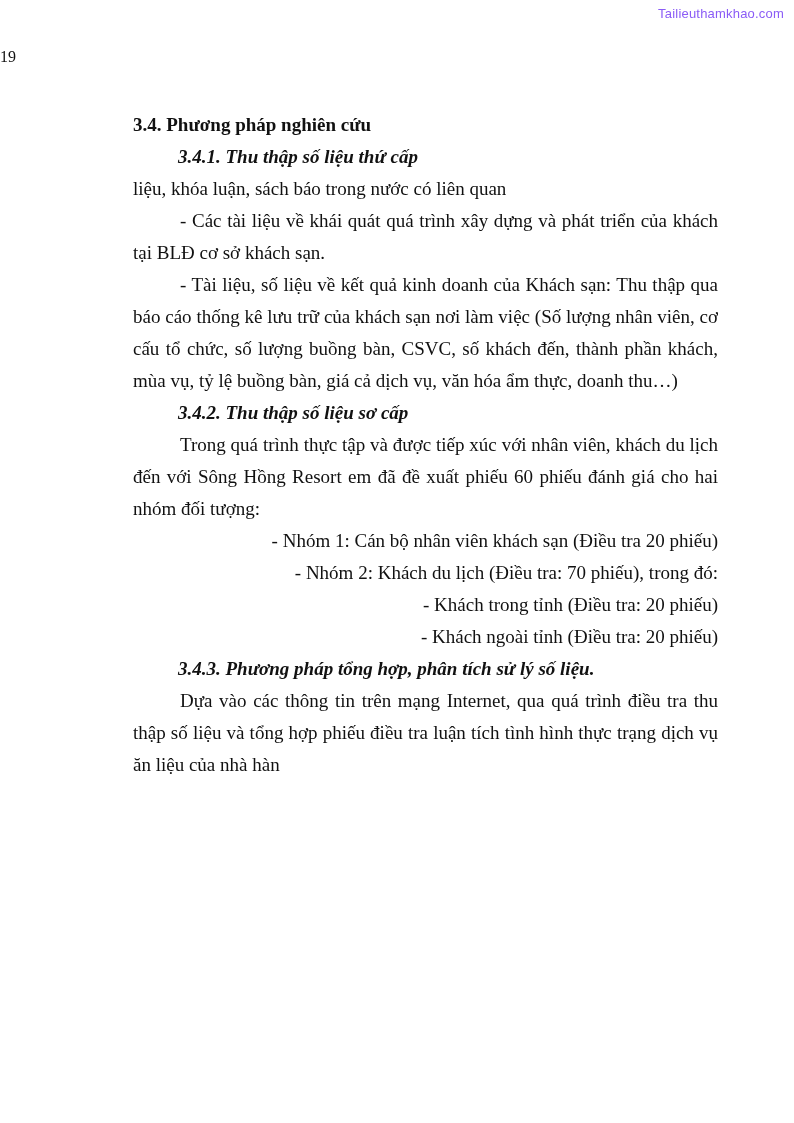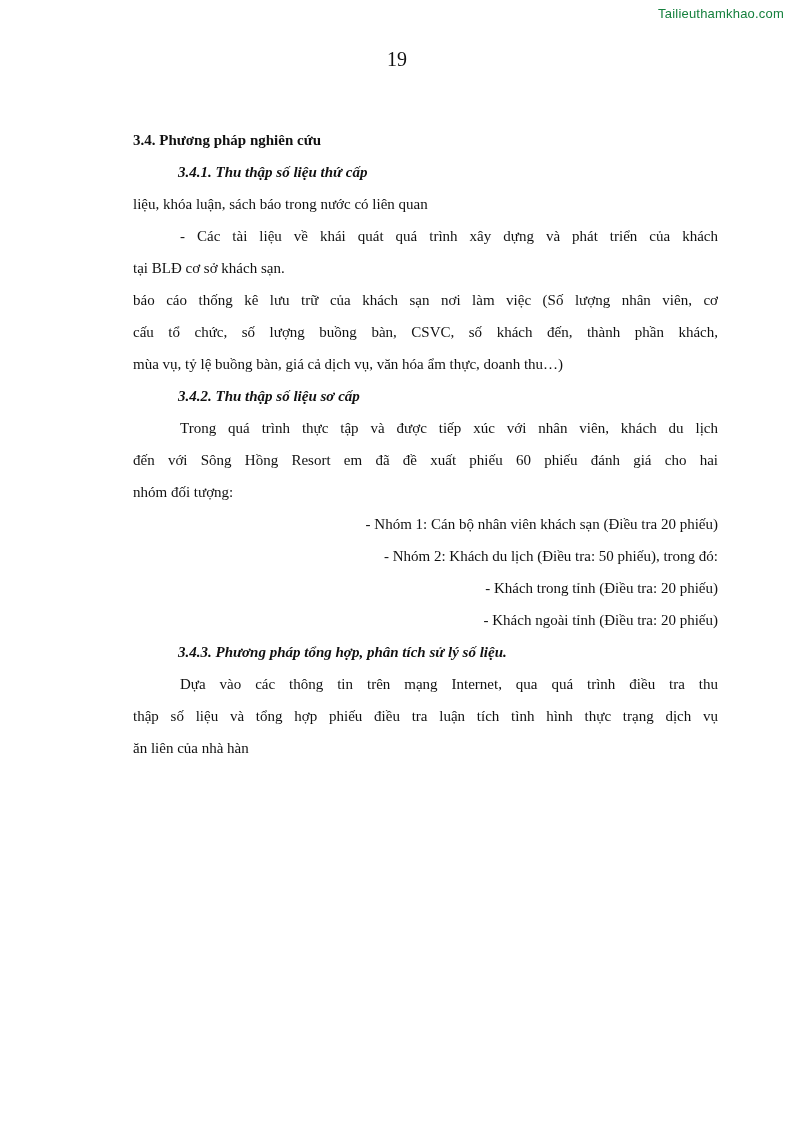--- a/index.html
+++ b/index.html
@@ -1,50 +1,51 @@
 <!DOCTYPE html>
 <html><head>
 <meta charset="utf-8">
 <style>
   html, body { margin: 0; padding: 0; background: #ffffff; }
   body { width: 794px; height: 1123px; position: relative; overflow: hidden;
          font-family: "Liberation Serif", "DejaVu Serif", serif; color: #111; }
   .watermark { position: absolute; top: 6px; right: 10px; font-family: "Liberation Sans", sans-serif;
-               font-size: 13px; color: #15803d; letter-spacing: 0.2px; }
-  .page-num { position: absolute; top: 48px; left: 0; width: 100%; text-align: center; font-size: 20px; }
-  .content { position: absolute; left: 133px; top: 124px; width: 585px; font-size: 15px; }
+               font-size: 13px; color: #8b5cf6; letter-spacing: 0.2px; }
+  .page-num { position: absolute; top: 48px; left: 0; width: 100%; font-size: 16px; }
+  .content { position: absolute; left: 133px; top: 109px; width: 585px; font-size: 19px; }
   .line { height: 32px; line-height: 32px; white-space: nowrap; }
   .justify { text-align: justify; text-align-last: justify; white-space: normal; overflow: hidden; }
   .indent { padding-left: 47px; text-align: right; }
   .h-bold { font-weight: bold; }
   .h-italic { font-weight: bold; font-style: italic; margin-left: 45px; }
 </style>
 </head>
 <body>
 
 <div class="watermark">Tailieuthamkhao.com</div>
 <div class="page-num">19</div>
 
 <div class="content">
   <div class="line h-bold">3.4. Phương pháp nghiên cứu</div>
 
   <div class="line h-italic">3.4.1. Thu thập số liệu thứ cấp</div>
   <div class="line">liệu, khóa luận, sách báo trong nước có liên quan</div>
   <div class="line justify indent">- Các tài liệu về khái quát quá trình xây dựng và phát triển của khách</div>
   <div class="line">tại BLĐ cơ sở khách sạn.</div>
+  <div class="line justify indent">- Tài liệu, số liệu về kết quả kinh doanh của Khách sạn: Thu thập qua</div>
   <div class="line justify">báo cáo thống kê lưu trữ của khách sạn nơi làm việc (Số lượng nhân viên, cơ</div>
   <div class="line justify">cấu tổ chức, số lượng buồng bàn, CSVC, số khách đến, thành phần khách,</div>
   <div class="line">mùa vụ, tỷ lệ buồng bàn, giá cả dịch vụ, văn hóa ẩm thực, doanh thu…)</div>
 
   <div class="line h-italic">3.4.2. Thu thập số liệu sơ cấp</div>
   <div class="line justify indent">Trong quá trình thực tập và được tiếp xúc với nhân viên, khách du lịch</div>
   <div class="line justify">đến với Sông Hồng Resort em đã đề xuất phiếu 60 phiếu đánh giá cho hai</div>
   <div class="line">nhóm đối tượng:</div>
   <div class="line indent">- Nhóm 1: Cán bộ nhân viên khách sạn (Điều tra 20 phiếu)</div>
-  <div class="line indent">- Nhóm 2: Khách du lịch (Điều tra: 50 phiếu), trong đó:</div>
+  <div class="line indent">- Nhóm 2: Khách du lịch (Điều tra: 70 phiếu), trong đó:</div>
   <div class="line indent">- Khách trong tỉnh  (Điều tra: 20 phiếu)</div>
   <div class="line indent">- Khách ngoài tỉnh (Điều tra: 20 phiếu)</div>
 
   <div class="line h-italic">3.4.3. Phương pháp tổng hợp, phân tích sử lý số liệu.</div>
   <div class="line justify indent">Dựa vào các thông tin trên mạng Internet, qua quá trình điều tra thu</div>
   <div class="line justify">thập số liệu và tổng hợp phiếu điều tra luận tích tình hình thực trạng dịch vụ</div>
-  <div class="line">ăn liên của nhà hàn</div>
+  <div class="line">ăn liệu của nhà hàn</div>
 </div>
 
 </body></html>

